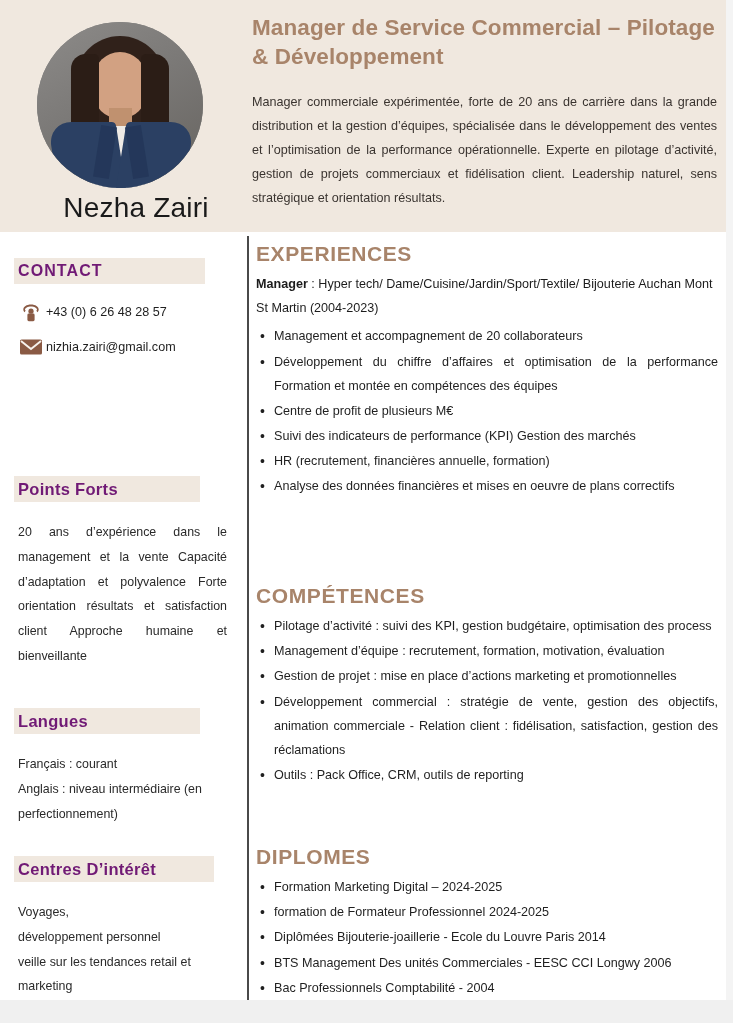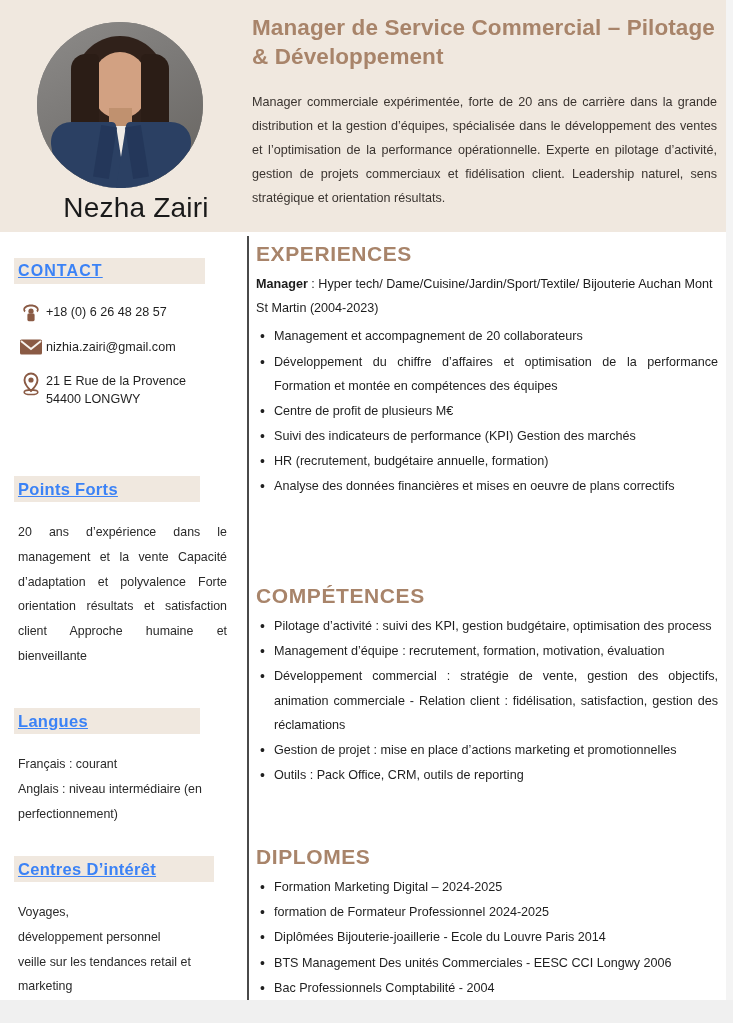--- a/index.html
+++ b/index.html
@@ -198,24 +198,23 @@
     top: 0;
     height: 26px;
     background: #f0e8df;
   }
   .side-head {
     position: absolute;
     left: 18px;
     top: 4px;
     font-size: 16.5px;
     font-weight: 700;
-    color: #3b82f6;
+    color: #701a75;
     letter-spacing: 0.3px;
     white-space: nowrap;
-    text-decoration: underline;
   }
   .side-head.caps { font-size: 16px; letter-spacing: 1.1px; }
 
   .side-body {
     margin-top: 14px;
     padding: 0 20px 0 18px;
     font-size: 12.4px;
     line-height: 2.0;
     color: #2a2a2a;
   }
@@ -348,44 +347,33 @@
           <div class="contact-list">
 
             <div class="contact-row">
               <span class="contact-icon">
                 <svg width="22" height="20" viewBox="0 0 22 20">
                   <path d="M11 1.6c-4.4 0-7.7 2.2-7.7 5 0 1.1.5 2 1.4 2.7l.9-1.8c-.4-.3-.6-.6-.6-.9 0-1.4 2.7-3 6-3s6 1.6 6 3c0 .3-.2.6-.6.9l.9 1.8c.9-.7 1.4-1.6 1.4-2.7 0-2.8-3.3-5-7.7-5z" fill="#8a5a44"></path>
                   <circle cx="11" cy="8.2" r="2.6" fill="#8a5a44"></circle>
                   <rect x="7.4" y="10.6" width="7.2" height="7.6" rx="1.4" fill="#8a5a44"></rect>
                 </svg>
               </span>
-              <span class="contact-text">+18 (0) 6 26 48 28 57</span>
+              <span class="contact-text">+43 (0) 6 26 48 28 57</span>
             </div>
 
             <div class="contact-row">
               <span class="contact-icon">
                 <svg width="24" height="18" viewBox="0 0 24 18">
                   <rect x="1" y="1.5" width="22" height="15" rx="1.6" fill="#8a5a44"></rect>
                   <path d="M2 3 L12 11 L22 3" stroke="#f6f1ec" stroke-width="2" fill="none"></path>
                 </svg>
               </span>
               <span class="contact-text">nizhia.zairi@gmail.com</span>
             </div>
 
-            <div class="contact-row">
-              <span class="contact-icon">
-                <svg width="22" height="24" viewBox="0 0 22 24">
-                  <path d="M11 1.5c-3.6 0-6.5 2.9-6.5 6.5 0 4.6 6.5 11 6.5 11s6.5-6.4 6.5-11c0-3.6-2.9-6.5-6.5-6.5z" fill="none" stroke="#8a5a44" stroke-width="1.9"></path>
-                  <circle cx="11" cy="8" r="2.6" fill="#8a5a44"></circle>
-                  <ellipse cx="11" cy="20.2" rx="6.8" ry="2.3" fill="none" stroke="#8a5a44" stroke-width="1.6"></ellipse>
-                </svg>
-              </span>
-              <span class="contact-text" style="white-space:pre-line;">21 E Rue de la Provence
-54400 LONGWY</span>
-            </div>
 
           </div>
         </div>
 
         <div class="side-section" style="top:244px;">
           <div class="side-head-wrap">
             <div class="side-head-bar" style="width:186px;"></div>
             <div class="side-head">Points Forts</div>
           </div>
           <div class="side-body justify">20 ans d’expérience dans le management et la vente Capacité d’adaptation et polyvalence Forte orientation résultats et satisfaction client Approche humaine et bienveillante</div>
@@ -415,32 +403,32 @@
       <div class="right-col">
 
         <div class="sec-exp">
           <div class="sec-title">EXPERIENCES</div>
           <div class="job-line"><b>Manager</b><span> : Hyper tech/ Dame/Cuisine/Jardin/Sport/Textile/ Bijouterie Auchan Mont St Martin (2004-2023)</span></div>
           <ul class="blist">
             <li>Management et accompagnement de 20 collaborateurs</li>
             <li>Développement du chiffre d’affaires et optimisation de la performance Formation et montée en compétences des équipes</li>
             <li>Centre de profit de plusieurs M€</li>
             <li>Suivi des indicateurs de performance (KPI) Gestion des marchés</li>
-            <li>HR (recrutement, budgétaire annuelle, formation)</li>
+            <li>HR (recrutement, financières annuelle, formation)</li>
             <li>Analyse des données financières et mises en oeuvre de plans correctifs</li>
           </ul>
         </div>
 
         <div class="sec-comp">
           <div class="sec-title">COMPÉTENCES</div>
           <ul class="blist">
             <li>Pilotage d’activité : suivi des KPI, gestion budgétaire, optimisation des process</li>
             <li>Management d’équipe : recrutement, formation, motivation, évaluation</li>
+            <li>Gestion de projet : mise en place d’actions marketing et promotionnelles</li>
             <li>Développement commercial : stratégie de vente, gestion des objectifs, animation commerciale - Relation client : fidélisation, satisfaction, gestion des réclamations</li>
-            <li>Gestion de projet : mise en place d’actions marketing et promotionnelles</li>
             <li> Outils : Pack Office, CRM, outils de reporting</li>
           </ul>
         </div>
 
         <div class="sec-dip">
           <div class="sec-title">DIPLOMES</div>
           <ul class="blist">
             <li>Formation Marketing Digital – 2024-2025</li>
             <li>formation de Formateur Professionnel 2024-2025</li>
             <li>Diplômées Bijouterie-joaillerie - Ecole du Louvre Paris 2014</li>

